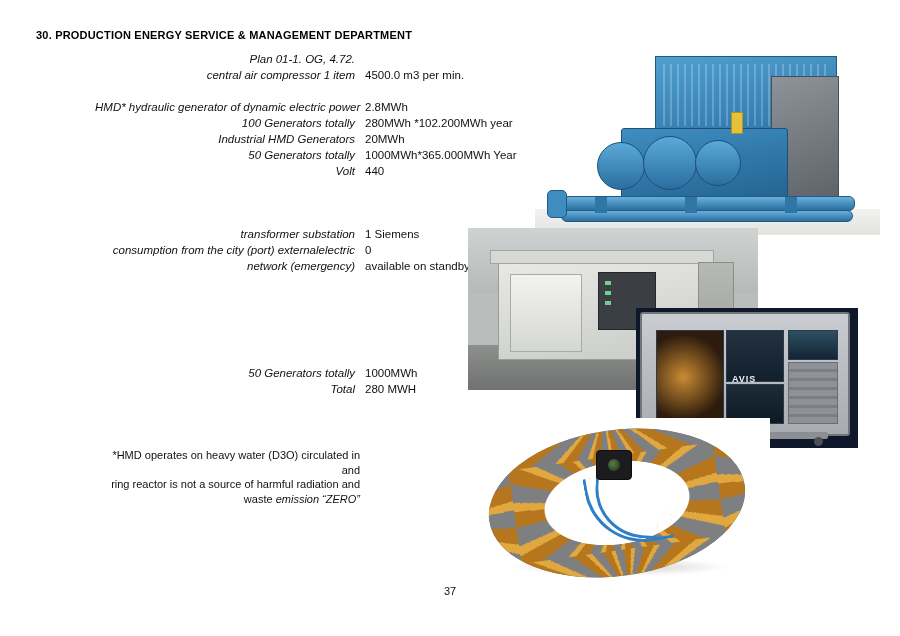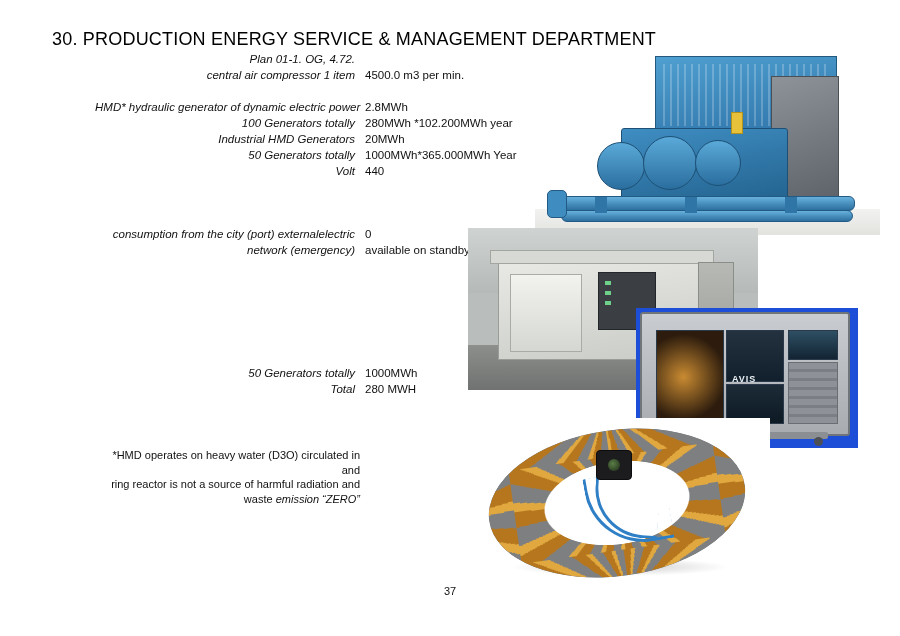--- a/index.html
+++ b/index.html
@@ -19,24 +19,24 @@
   #page {
     position: absolute;
     left: 0; top: 0;
     width: 900px;
     height: 636px;
     background: #ffffff;
   }
 
   .doc-title {
     position: absolute;
-    left: 52px;
+    left: 36px;
     top: 29px;
-    font-size: 18px;
-    font-weight: normal;
+    font-size: 11px;
+    font-weight: bold;
     letter-spacing: 0.2px;
     color: #000000;
     white-space: nowrap;
   }
 
   
   .spec-block {
     position: absolute;
     display: block;
   }
@@ -204,21 +204,21 @@
     background: linear-gradient(#b7b9b4, #9b9d99);
     border: 1px solid #8b8d89;
   }
 
   
   #photo-console {
     left: 636px;
     top: 308px;
     width: 222px;
     height: 140px;
-    background: #1d4ed8;
+    background: #0f172a;
   }
   #photo-console .frame {
     position: absolute; left: 4px; top: 4px; width: 206px; height: 120px;
     background: linear-gradient(#c9ccd0, #a8acb1);
     border: 2px solid #70757a;
     border-radius: 3px;
   }
   #photo-console .screen {
     position: absolute; background: #0d1b2a; border: 1px solid #2b3a4a;
   }
@@ -345,20 +345,24 @@
       <div class="spec-label">50 Generators totally</div>
       <div class="spec-value">1000MWh*365.000MWh Year</div>
     </div>
     <div class="spec-row">
       <div class="spec-label">Volt</div>
       <div class="spec-value">440</div>
     </div>
   </div>
 
   <div class="spec-block" id="block-transformer">
+    <div class="spec-row">
+      <div class="spec-label">transformer substation</div>
+      <div class="spec-value">1 Siemens</div>
+    </div>
     <div class="spec-row">
       <div class="spec-label">consumption from the city (port) externalelectric</div>
       <div class="spec-value">0</div>
     </div>
     <div class="spec-row">
       <div class="spec-label">network (emergency)</div>
       <div class="spec-value">available on standby</div>
     </div>
   </div>
 

